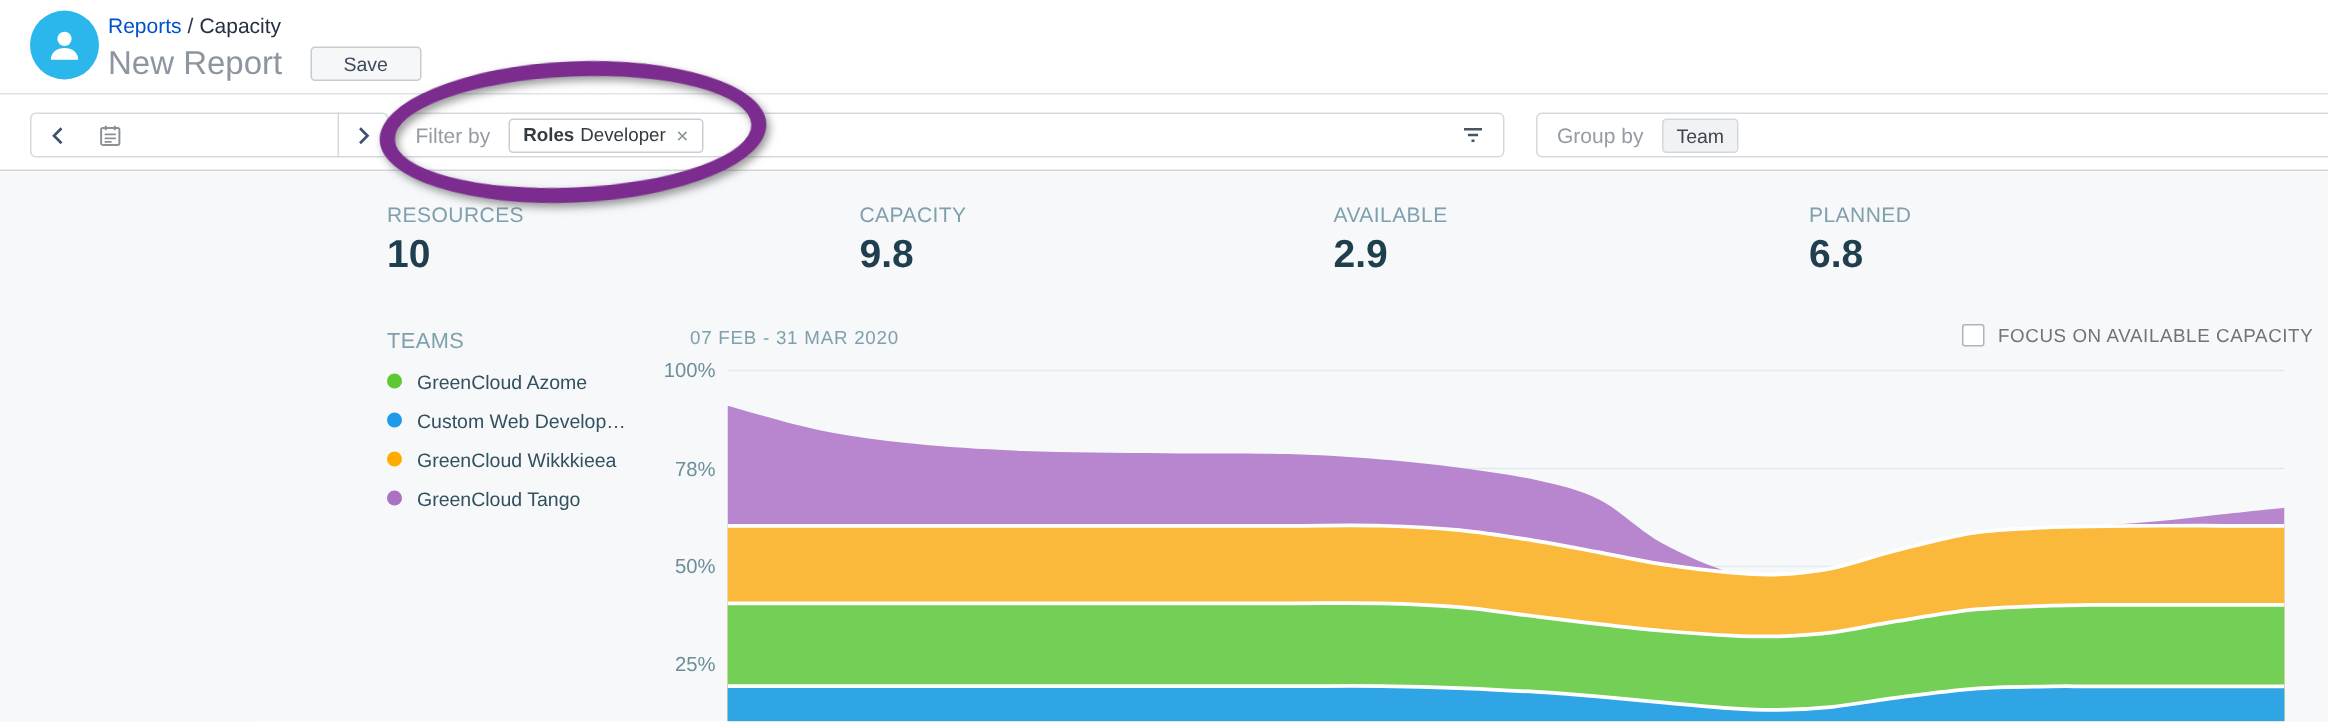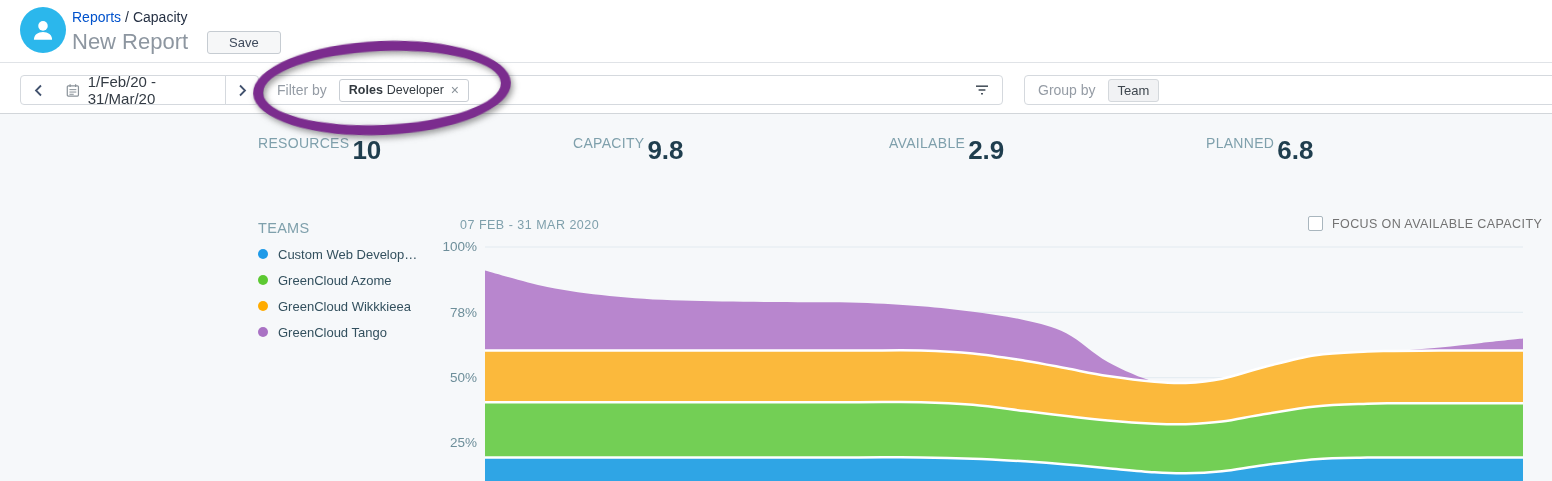--- a/index.html
+++ b/index.html
@@ -37,21 +37,21 @@
   .chip-plain { background:#F1F2F4; border:1px solid #D4D8DC; font-size:13px; color:#3E464E; }
   .funnel { margin-left:auto; cursor:pointer; display:flex; align-items:center; }
 
   
   .annotation-ellipse { position:absolute; left:253px; top:41px; width:258px; height:94px;
         border:10px solid #7B2C8E; border-radius:50%; transform:rotate(-2.5deg);
         filter:drop-shadow(2px 3px 3px rgba(70,70,70,0.55)); pointer-events:none; z-index:50; }
 
   
   .content-bg { position:absolute; left:0; top:114px; width:1552px; height:367px; background:#F6F8FA; }
-  .stat { position:absolute; top:135px; display:flex; gap:3px; }
+  .stat { position:absolute; top:135px; display:flex; flex-direction:column; gap:3px; }
   .stat-label { font-size:14px; letter-spacing:0.3px; color:#7FA0AC; }
   .stat-value { font-size:26px; font-weight:bold; color:#1F3E4E; }
   .teams-title { position:absolute; left:258px; top:220px; font-size:14.5px; letter-spacing:0.3px; color:#7FA0AC; }
   .legend { position:absolute; left:258px; top:241px; }
   .legend-item { height:26px; display:flex; align-items:center; gap:10px; cursor:pointer; }
   .dot { width:10px; height:10px; border-radius:50%; flex:none; }
   .legend-text { font-size:13px; color:#33505E; }
   .period-label { position:absolute; left:460px; top:218px; font-size:12.5px; letter-spacing:0.5px; color:#7FA0AC; }
   .focus-row { position:absolute; left:1308px; top:216px; display:flex; align-items:center; gap:9px; cursor:pointer; }
   .checkbox { width:15px; height:15px; background:#fff; border:1.5px solid #A9B6BE; border-radius:2px; }
@@ -85,21 +85,20 @@
   </div>
   <div class="ctl date-display">
     <svg width="15" height="15" viewBox="0 0 16 16">
       <rect x="1.5" y="2.5" width="13" height="12" rx="1.2" fill="none" stroke="#8A9299" stroke-width="1.4"></rect>
       <line x1="4.8" y1="0.8" x2="4.8" y2="4" stroke="#8A9299" stroke-width="1.4"></line>
       <line x1="11.2" y1="0.8" x2="11.2" y2="4" stroke="#8A9299" stroke-width="1.4"></line>
       <line x1="4" y1="7" x2="12" y2="7" stroke="#8A9299" stroke-width="1.2"></line>
       <line x1="4" y1="9.8" x2="12" y2="9.8" stroke="#8A9299" stroke-width="1.2"></line>
       <line x1="4" y1="12.4" x2="9" y2="12.4" stroke="#8A9299" stroke-width="1.2"></line>
     </svg>
-    <span>1/Feb/20 - 31/Mar/20</span>
   </div>
   <div class="ctl nav-btn next-btn">
     <svg width="9" height="13" viewBox="0 0 9 13">
       <polyline points="2,1.5 7,6.5 2,11.5" fill="none" stroke="#42526E" stroke-width="1.8"></polyline>
     </svg>
   </div>
 
   <div class="ctl filter-box">
     <span class="ctl-label">Filter by</span>
     <span class="chip">
@@ -138,26 +137,26 @@
     <span class="stat-value">2.9</span>
   </div>
   <div class="stat" style="left:1206px">
     <span class="stat-label">PLANNED</span>
     <span class="stat-value">6.8</span>
   </div>
 
   <div class="teams-title">TEAMS</div>
   <div class="legend">
     <div class="legend-item">
+      <span class="dot" style="background: rgb(92, 201, 50);"></span>
+      <span class="legend-text">GreenCloud Azome</span>
+    </div>
+    <div class="legend-item">
       <span class="dot" style="background: rgb(30, 154, 232);"></span>
       <span class="legend-text">Custom Web Develop…</span>
-    </div>
-    <div class="legend-item">
-      <span class="dot" style="background: rgb(92, 201, 50);"></span>
-      <span class="legend-text">GreenCloud Azome</span>
     </div>
     <div class="legend-item">
       <span class="dot" style="background: rgb(255, 171, 0);"></span>
       <span class="legend-text">GreenCloud Wikkkieea</span>
     </div>
     <div class="legend-item">
       <span class="dot" style="background: rgb(169, 114, 196);"></span>
       <span class="legend-text">GreenCloud Tango</span>
     </div>
   </div>

